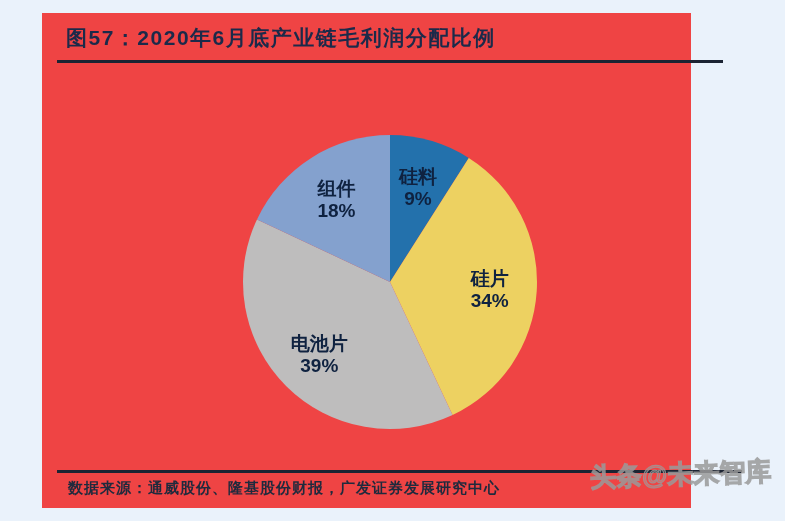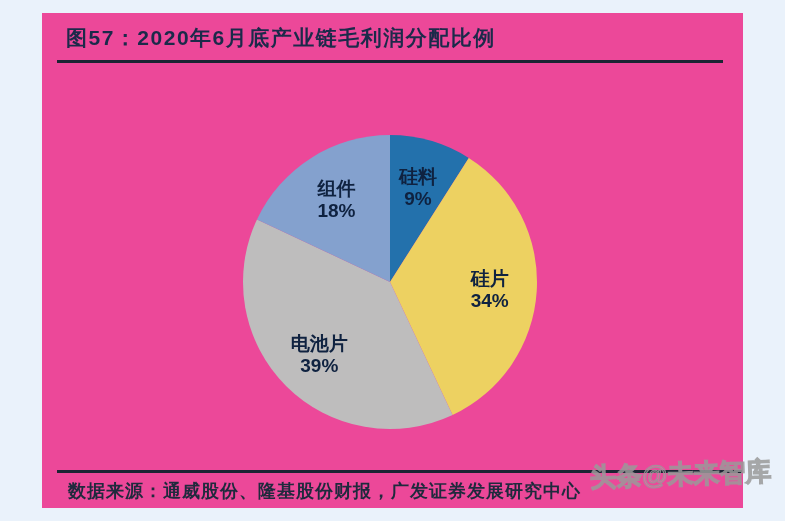--- a/index.html
+++ b/index.html
@@ -2,22 +2,22 @@
 <html><head>
 <meta charset="utf-8">
 <style>
   html,body{margin:0;padding:0;}
   body{
     width:785px;height:521px;position:relative;overflow:hidden;
     background:#EAF2FB;
     font-family:"Liberation Sans", sans-serif;
   }
   .card{
-    position:absolute;left:42px;top:13px;width:701px;height:495px;
-    background:#ec4899;
+    position:absolute;left:42px;top:13px;width:649px;height:495px;
+    background:#ef4444;
   }
   .figure-title{
     position:absolute;left:24px;top:11px;margin:0;
     font-size:21px;font-weight:bold;color:#1B2A4A;
     letter-spacing:1.5px;white-space:nowrap;
   }
   .title-rule{
     position:absolute;left:15px;top:47px;width:666px;height:3px;
     background:#1C2433;
   }
@@ -28,21 +28,21 @@
     text-anchor:middle;
     font-family:"Liberation Sans", sans-serif;
     font-size:19px;font-weight:bold;
   }
   .source-rule{
     position:absolute;left:15px;top:457px;width:685px;height:3px;
     background:#1C2433;
   }
   .source-text{
     position:absolute;left:26px;top:466px;margin:0;
-    font-size:18px;font-weight:bold;color:#1F2A3D;
+    font-size:15px;font-weight:bold;color:#1F2A3D;
     letter-spacing:1px;white-space:nowrap;
   }
   .watermark{
     position:absolute;left:548px;top:444px;z-index:5;
     font-size:26px;font-weight:bold;white-space:nowrap;
     color:rgba(255,255,255,0.15);
     -webkit-text-stroke:1.2px #9a9a9a;
     opacity:0.85;
     transform:rotate(-2deg);
     letter-spacing:0px;

